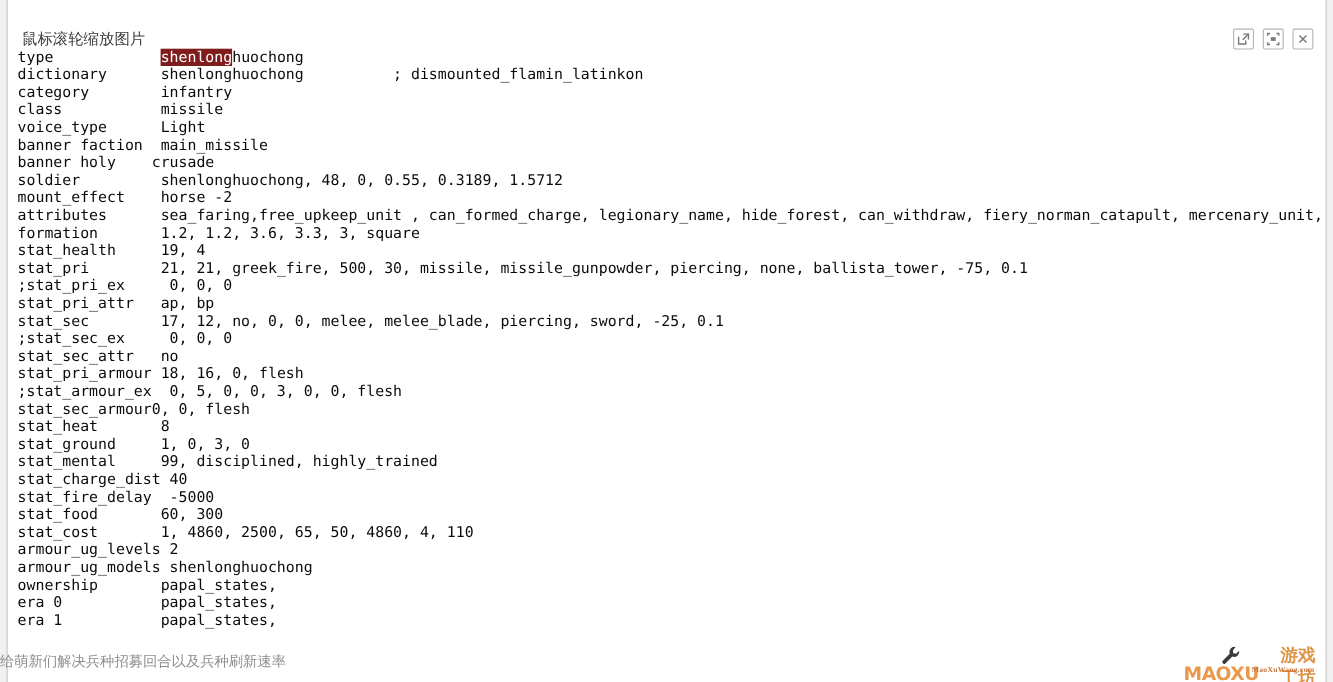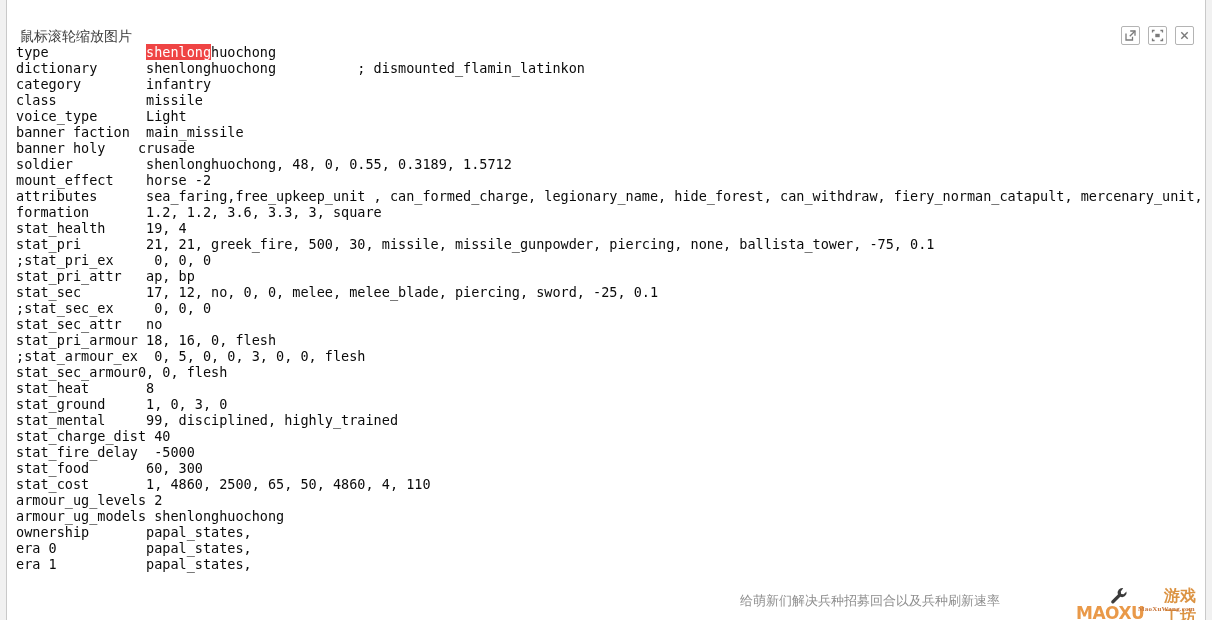--- a/index.html
+++ b/index.html
@@ -102,31 +102,31 @@
     line-height: 16px;
     color: #0a0a0a;
     white-space: pre;
     letter-spacing: 0px;
   }
   .line {
     height: 16px;
     white-space: pre;
   }
   .sel {
-    background: #ef4444;
+    background: #7f1d1d;
     color: #ffffff;
   }
 
   
   .caption {
     position: absolute;
     left: 0;
     top: 592px;
     width: 1000px;
-    text-align: right;
+    text-align: left;
     font-size: 13px;
     color: #8e8e8e;
     font-family: "DejaVu Sans", "Liberation Sans", sans-serif;
   }
 
   
   .watermark {
     position: absolute;
     right: 8px;
     bottom: 2px;

